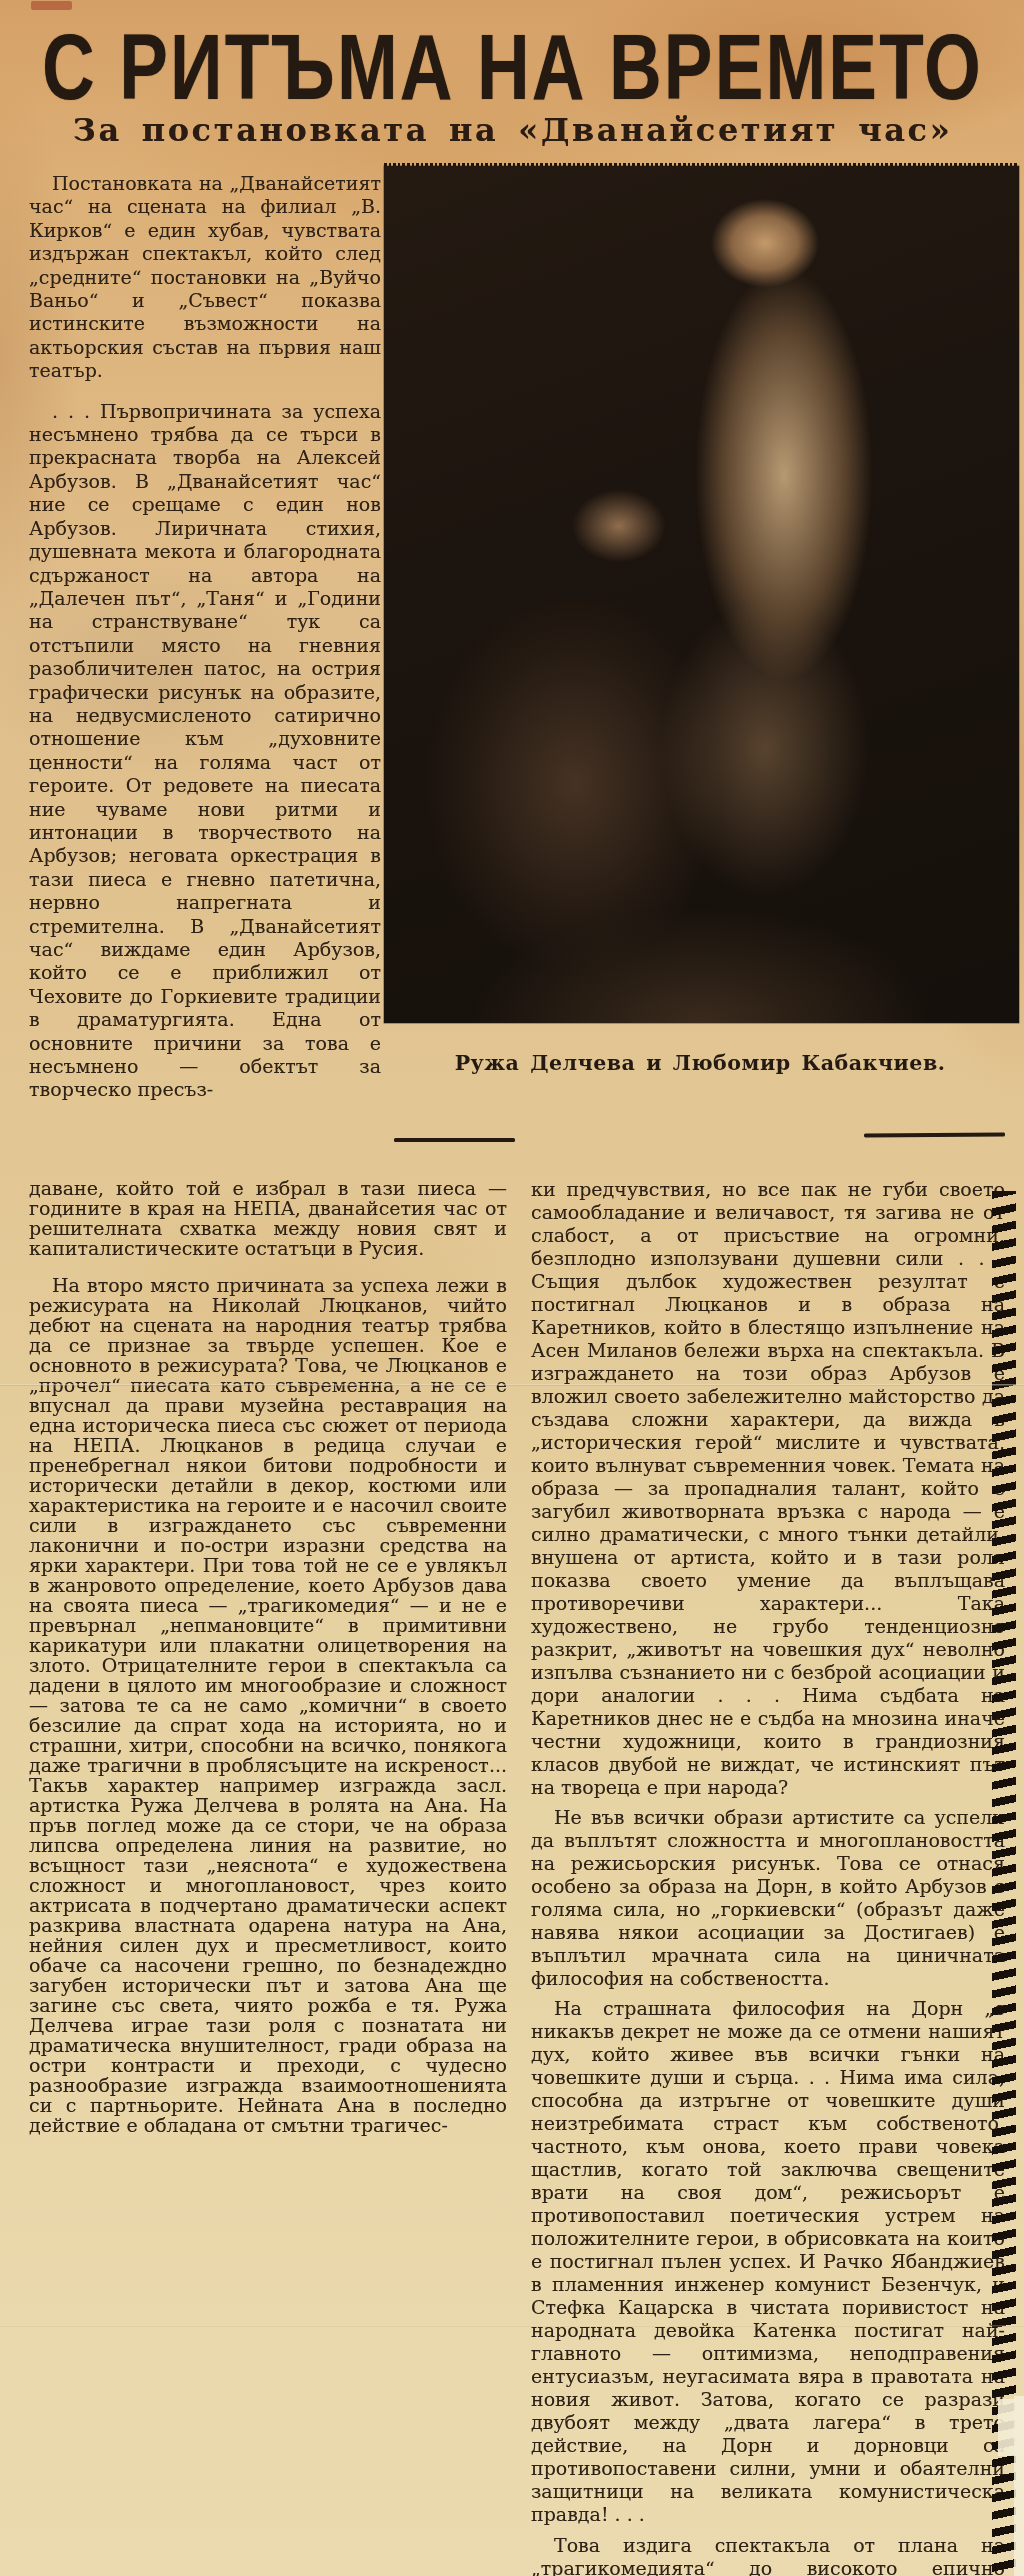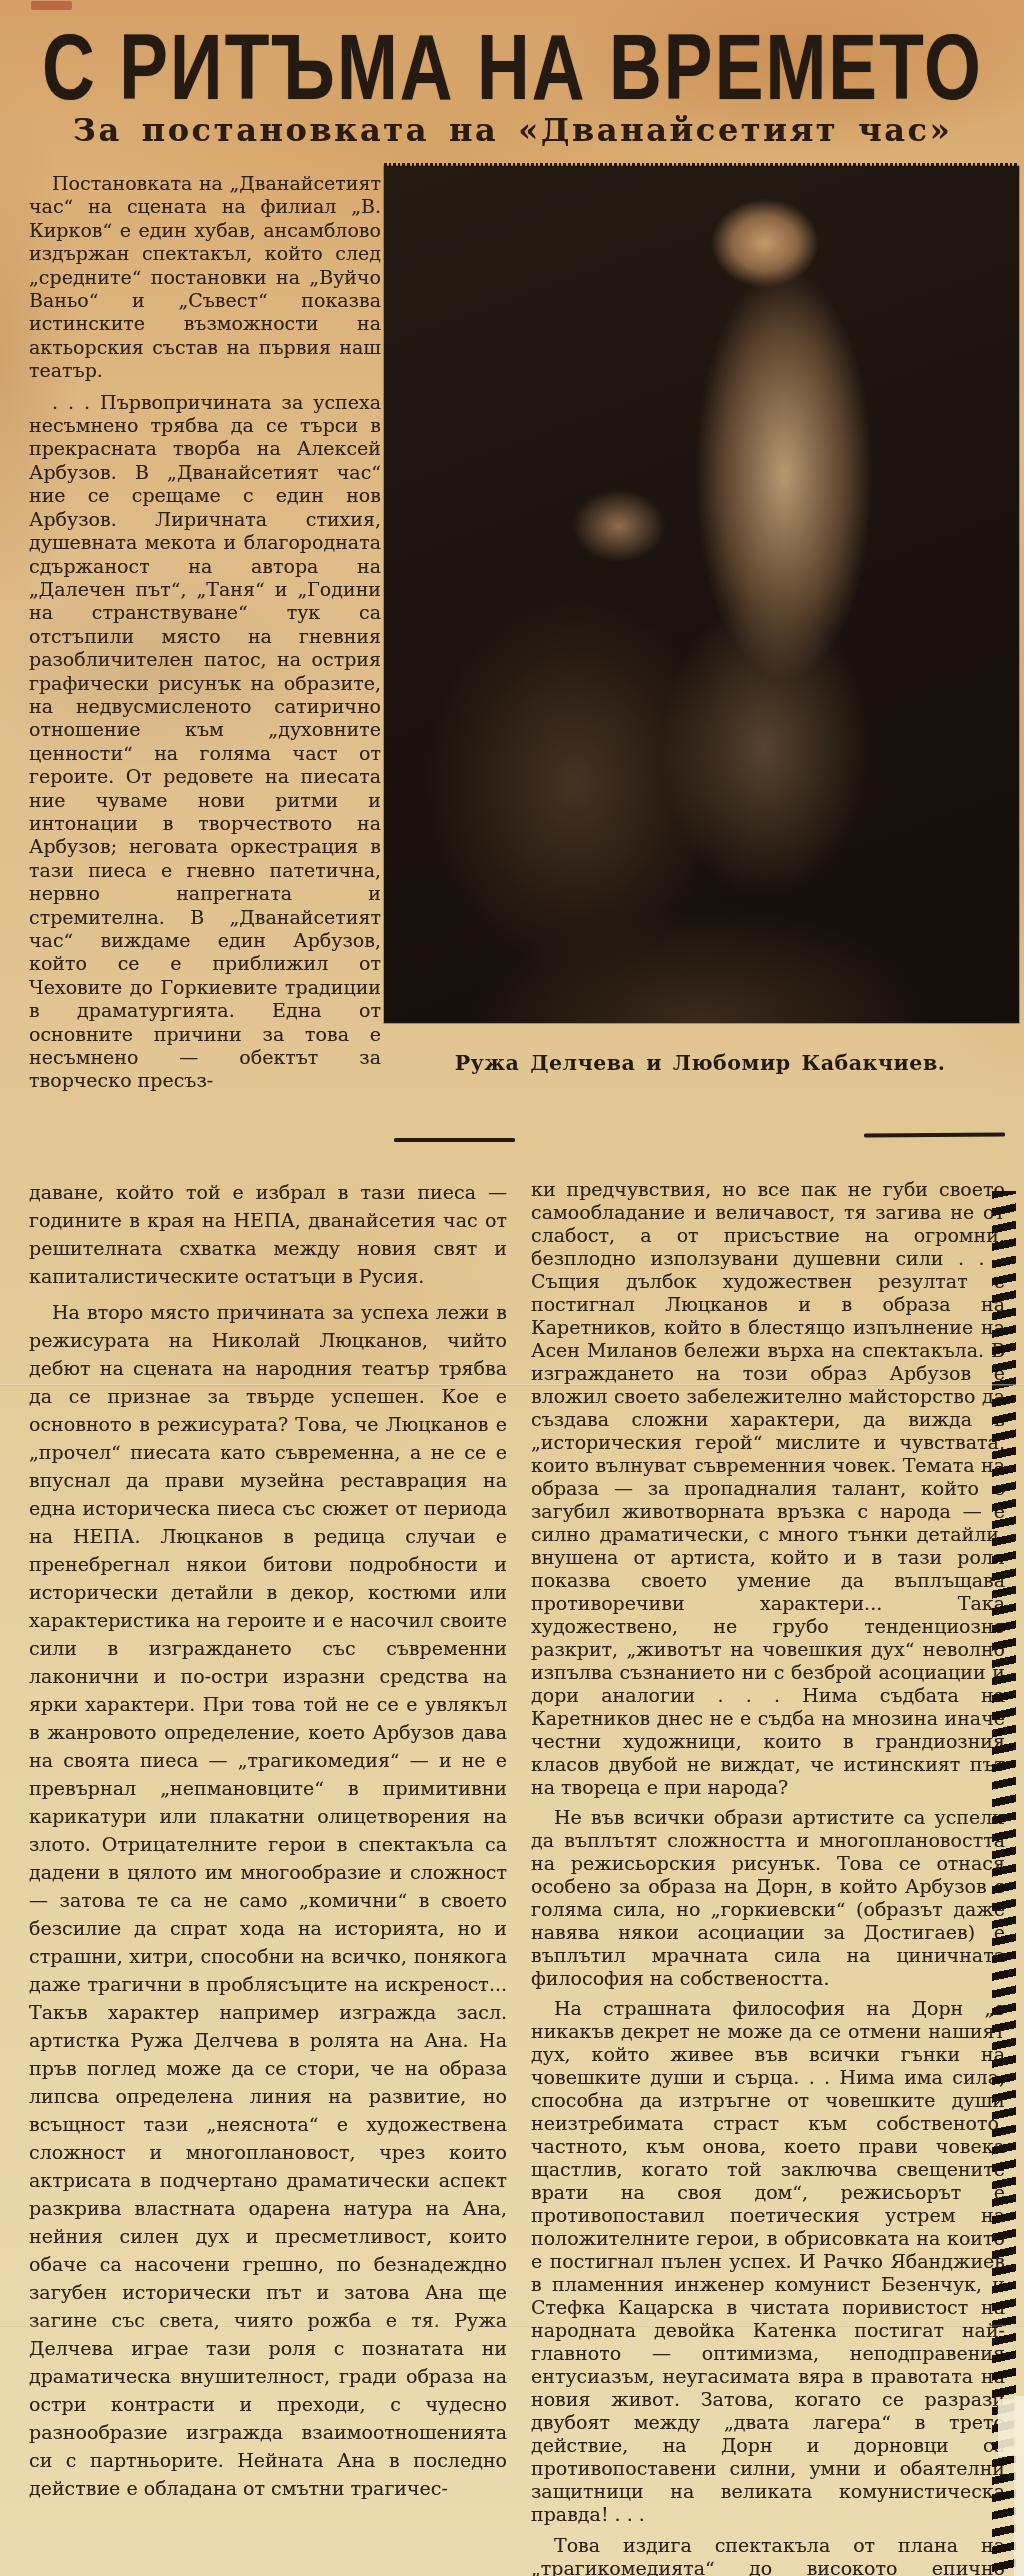--- a/index.html
+++ b/index.html
@@ -37,25 +37,25 @@
       radial-gradient(ellipse 67px 52px at 37% 42%, rgba(165,125,88,0.85) 0%, transparent 70%),
       radial-gradient(ellipse 175px 222px at 30% 72%, rgba(72,52,36,0.95) 0%, rgba(45,32,22,0.6) 60%, transparent 85%),
       radial-gradient(ellipse 330px 165px at 50% 100%, #3a2a1c 0%, transparent 70%),
       linear-gradient(160deg,#241a12 0%,#1c140e 40%,#15100b 100%);
     box-shadow:0 0 0 0.5px rgba(30,20,12,0.6);
   }
   .photo::before{ 
     content:"";position:absolute;top:-3.1px;left:0;right:0;height:3.1px;
     background:repeating-linear-gradient(90deg,#1d1510 0 2.6px, transparent 2.6px 4.6px);
   }
-  .col{position:absolute;text-align:justify;font-size:19px;line-height:28px;
+  .col{position:absolute;text-align:justify;font-size:19px;line-height:20px;
        text-shadow:0 0 0.5px rgba(60,40,20,0.35);}
   .col p{margin:0;}
   .col p.indent{text-indent:23px;}
-  .col p + p{margin-top:8px;}
+  .col p + p{margin-top:17px;}
   .col-top{left:29px;top:172px;width:352px;line-height:23.4px;}
   .col-left{left:29px;top:1178px;width:478px;}
   .col-right{left:531px;top:1178px;width:474px;line-height:23px;}
   .col-right p + p{margin-top:7.2px;}
   .caption{position:absolute;left:382px;top:1050px;width:636px;text-align:center;
     font-weight:bold;font-size:20.6px;line-height:27px;letter-spacing:0.5px;word-spacing:3.1px;color:#241a12;}
   .rule{position:absolute;height:3.6px;background:#241a12;border-radius:1.5px;}
   .rule-left{left:394px;top:1138px;width:121px;}
   .rule-right{left:864px;top:1133px;width:141px;transform:rotate(-0.4deg);}
   .ornament-right{position:absolute;left:992px;top:1191px;width:24px;height:1883px;
@@ -75,21 +75,21 @@
 
   <div class="mark-red"></div>
 
   <div class="masthead-title">С РИТЪМА НА ВРЕМЕТО</div>
 
   <div class="masthead-sub">За постановката на «Дванайсетият час»</div>
 
   <div class="photo"></div>
 
   <div class="col col-top">
-    <p class="indent">Постановката на „Дванайсетият час“ на сцената на филиал „В. Кирков“ е един хубав, ансамблово издържан спектакъл, който след „средните“ постановки на „Вуйчо Ваньо“ и „Съвест“ показва истинските възможности на актьорския състав на първия наш театър.</p>
+    <p class="indent">Постановката на „Дванайсетият час“ на сцената на филиал „В. Кирков“ е един хубав, чувствата издържан спектакъл, който след „средните“ постановки на „Вуйчо Ваньо“ и „Съвест“ показва истинските възможности на актьорския състав на първия наш театър.</p>
     <p class="indent">. . . Първопричината за успеха несъмнено трябва да се търси в прекрасната творба на Алексей Арбузов. В „Дванайсетият час“ ние се срещаме с един нов Арбузов. Лиричната стихия, душевната мекота и благородната сдържаност на автора на „Далечен път“, „Таня“ и „Години на странствуване“ тук са отстъпили място на гневния разобличителен патос, на острия графически рисунък на образите, на недвусмисленото сатирично отношение към „духовните ценности“ на голяма част от героите. От редовете на пиесата ние чуваме нови ритми и интонации в творчеството на Арбузов; неговата оркестрация в тази пиеса е гневно патетична, нервно напрегната и стремителна. В „Дванайсетият час“ виждаме един Арбузов, който се е приближил от Чеховите до Горкиевите традиции в драматургията. Една от основните причини за това е несъмнено — обектът за творческо пресъз-</p>
   </div>
 
   <div class="caption">
     <div>Ружа Делчева и Любомир Кабакчиев.</div>
   </div>
 
   <div class="rule rule-left"></div>
   <div class="rule rule-right"></div>
 

